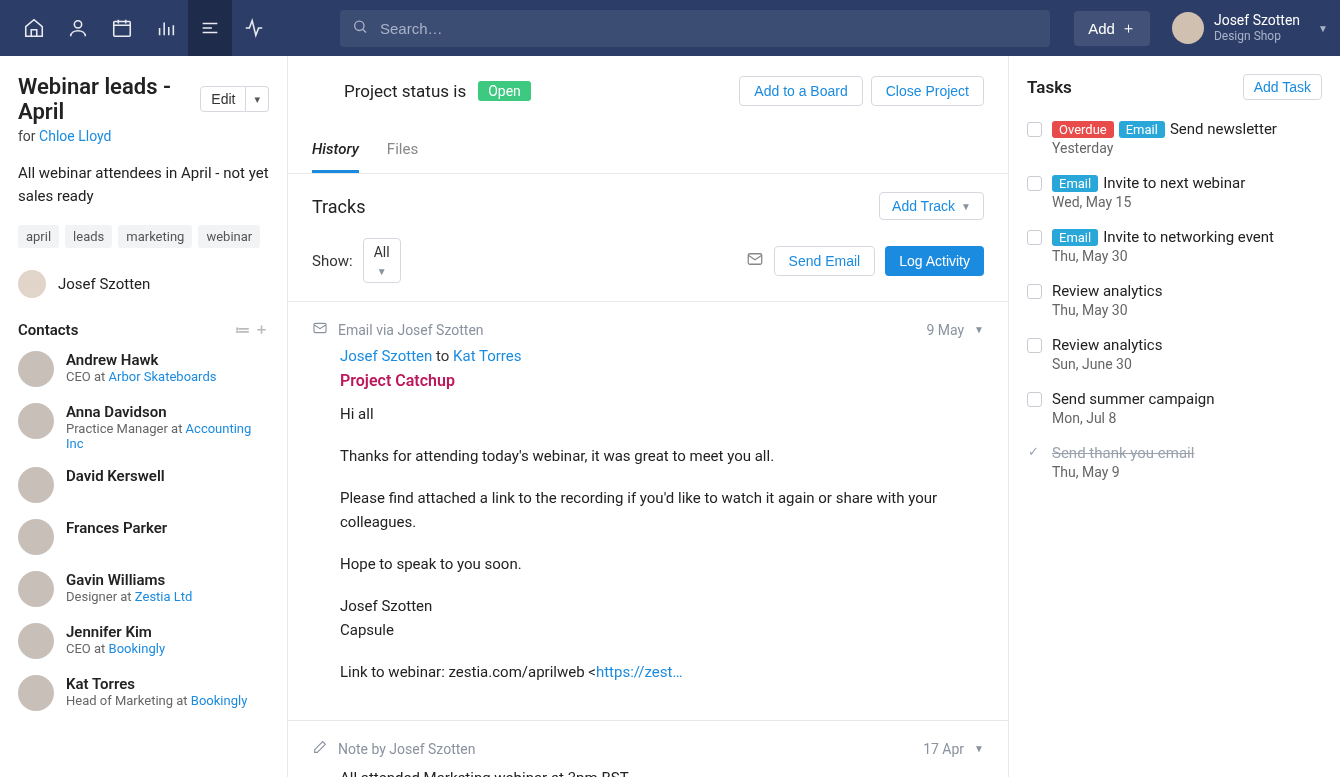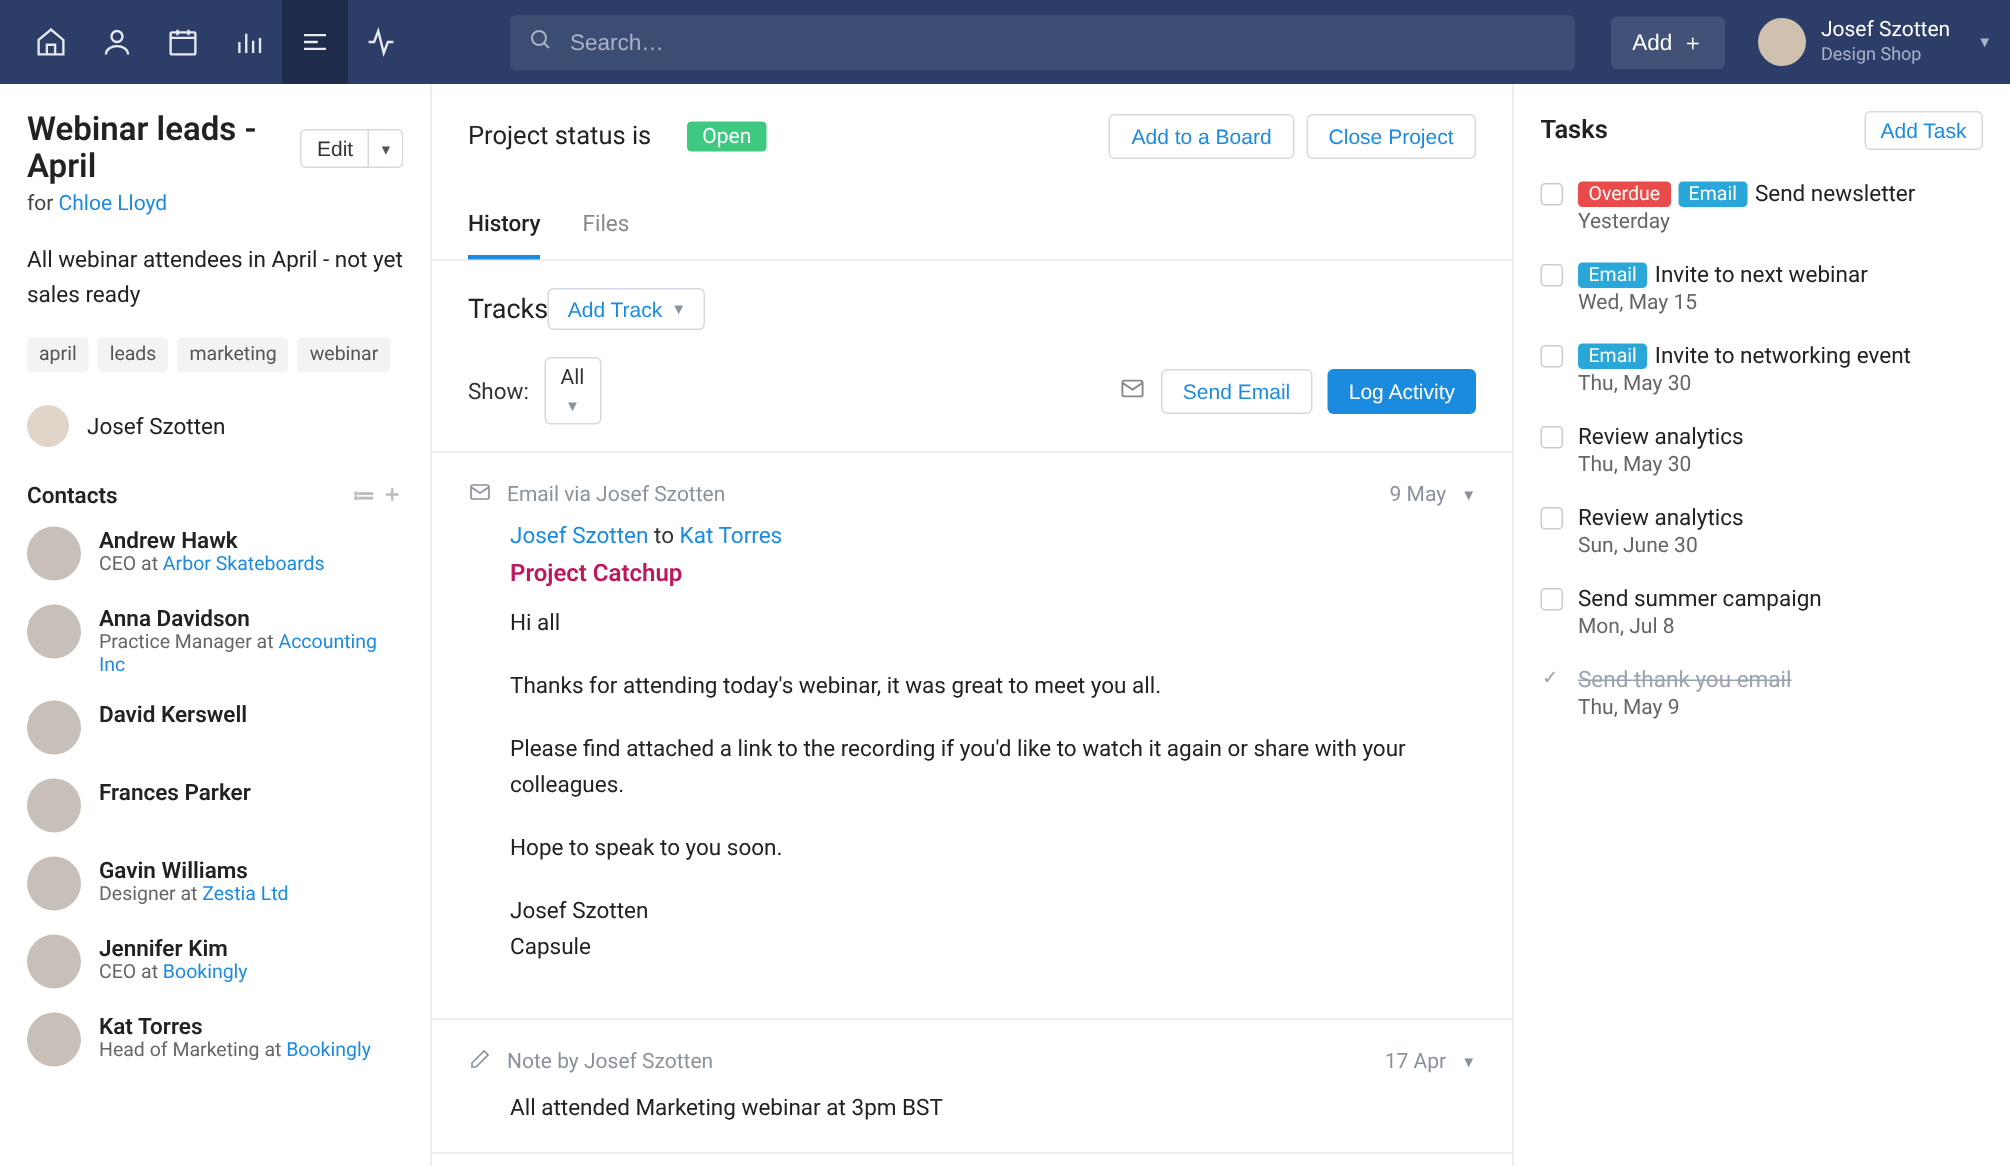--- a/index.html
+++ b/index.html
@@ -39,29 +39,29 @@
 .owner-row .nm { font-size:15px; color:#222; }
 .contacts-head-icons { color:#bbb; display:flex; gap:4px; align-items:center; font-size:15px; }
 .contact-item { display:flex; gap:12px; margin-bottom:16px; }
 .contact-av { width:36px; height:36px; border-radius:50%; background:#c8c0b8; flex-shrink:0;}
 .contact-nm { font-size:15px; font-weight:600; color:#222; }
 .contact-sub { font-size:13px; color:#666; }
 .contact-sub a { color:#1b8be0; text-decoration:none; }
 
 .main { flex:1; overflow-y:auto; }
 .main-header { padding:20px 24px 0 24px; display:flex; justify-content:space-between; align-items:center; }
-.status-line { font-size:17px; color:#222; display:flex; align-items:flex-end; gap:24px;}
+.status-line { font-size:17px; color:#222; display:flex; align-items:flex-end; gap:12px;margin-left:32px;}
 .status-badge { background:#3dc97f; color:#fff; padding:2px 10px; border-radius:3px; font-size:14px;}
 .main-actions { display:flex; gap:8px; }
 .btn-outline { border:1px solid #d5d9df; background:#fff; color:#1b8be0; padding:6px 14px; border-radius:4px; font-size:14px; cursor:pointer;}
 .btn-outline-dim { border:1px solid #d5d9df; background:#fff; color:#1b8be0; padding:5px 12px; border-radius:4px; font-size:14px; cursor:pointer; display:flex; align-items:center; gap:6px;}
 .tabs { display:flex; gap:28px; padding:20px 24px 0 24px; border-bottom:1px solid #e6e8eb; margin-top:14px;}
 .tab { padding-bottom:12px; font-size:15px; color:#888; cursor:pointer;}
-.tab.active { color:#222; border-bottom:3px solid #1b8be0; font-weight:500;}
-.tracks-row { padding:18px 24px; display:flex; align-items:center;}
+.tab.active { color:#222; border-bottom:3px solid #1b8be0; font-weight:500;font-style:italic;}
+.tracks-row { padding:18px 24px; display:flex; justify-content:space-between; align-items:center;}
 .tracks-title { font-size:18px; color:#222;}
 .filter-row { padding:0 24px 18px 24px; display:flex; justify-content:space-between; align-items:center; border-bottom:1px solid #e6e8eb;}
 .show-group { display:flex; align-items:center; gap:10px; font-size:15px; color:#333;}
 .select-pill { border:1px solid #d5d9df; border-radius:4px; padding:5px 10px; font-size:14px; display:flex; align-items:center; gap:6px; cursor:pointer;flex-direction:column;}
 .act-group { display:flex; align-items:center; gap:10px;}
 .btn-primary { background:#1b8be0; color:#fff; border:none; border-radius:4px; padding:7px 14px; font-size:14px; cursor:pointer;}
 .mail-icon { color:#888; cursor:pointer;}
 .feed-item { padding:18px 24px; border-bottom:1px solid #e6e8eb;}
 .feed-head { display:flex; justify-content:space-between; align-items:center; color:#8a929e; font-size:14px; margin-bottom:8px;}
 .feed-head-left { display:flex; align-items:center; gap:10px;}
@@ -304,20 +304,21 @@
           <a href="#">Josef Szotten</a><span> to </span><a href="#">Kat Torres</a>
         </div>
         <div class="feed-subject">Project Catchup</div>
         <div class="feed-text">
           <div class="feed-para">Hi all</div>
           <div class="feed-para">Thanks for attending today's webinar, it was great to meet you all.</div>
           <div class="feed-para">Please find attached a link to the recording if you'd like to watch it again or share with your colleagues.</div>
           <div class="feed-para">Hope to speak to you soon.</div>
           <div class="feed-para" style="white-space:pre-line">Josef Szotten
 Capsule</div>
+          <div class="feed-para"><span>Link to webinar: zestia.com/aprilweb &lt;</span><a href="#">https://zest…</a></div>
         </div>
       </div>
     </div>
 
     <div class="feed-item">
       <div class="feed-head">
         <div class="feed-head-left">
           <span>
             <svg width="16" height="16" viewBox="0 0 24 24" fill="none" stroke="currentColor" stroke-width="1.7">
                 <path d="M4 20h4L20 8l-4-4L4 16v4z"></path>

